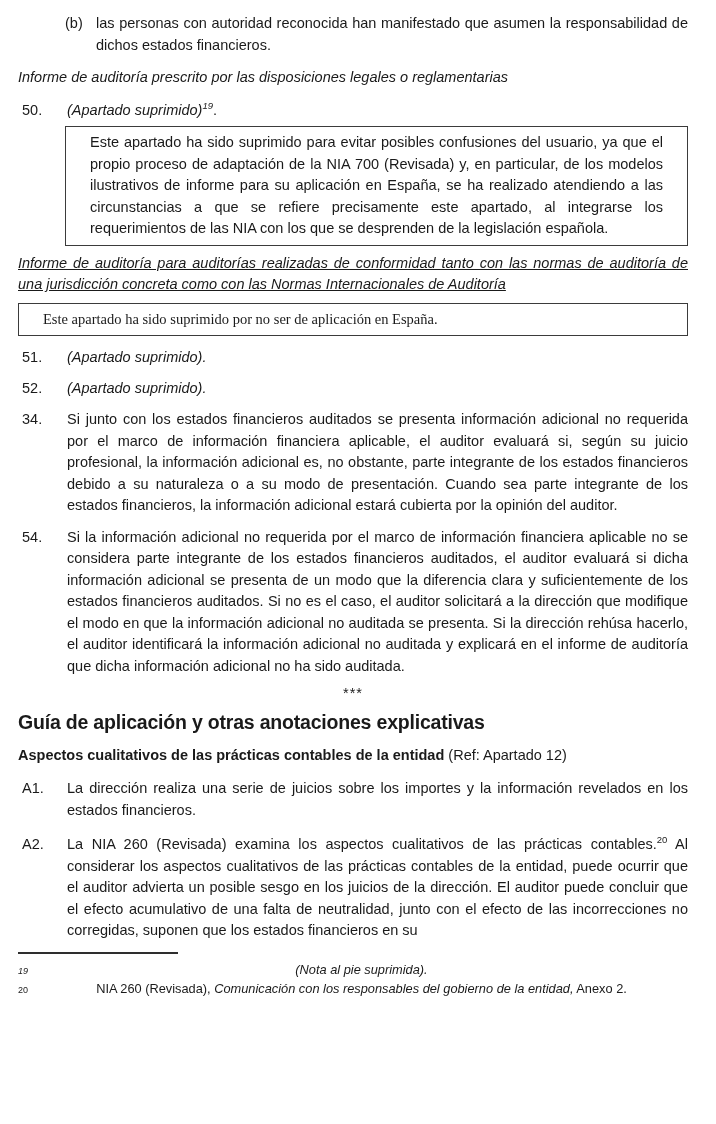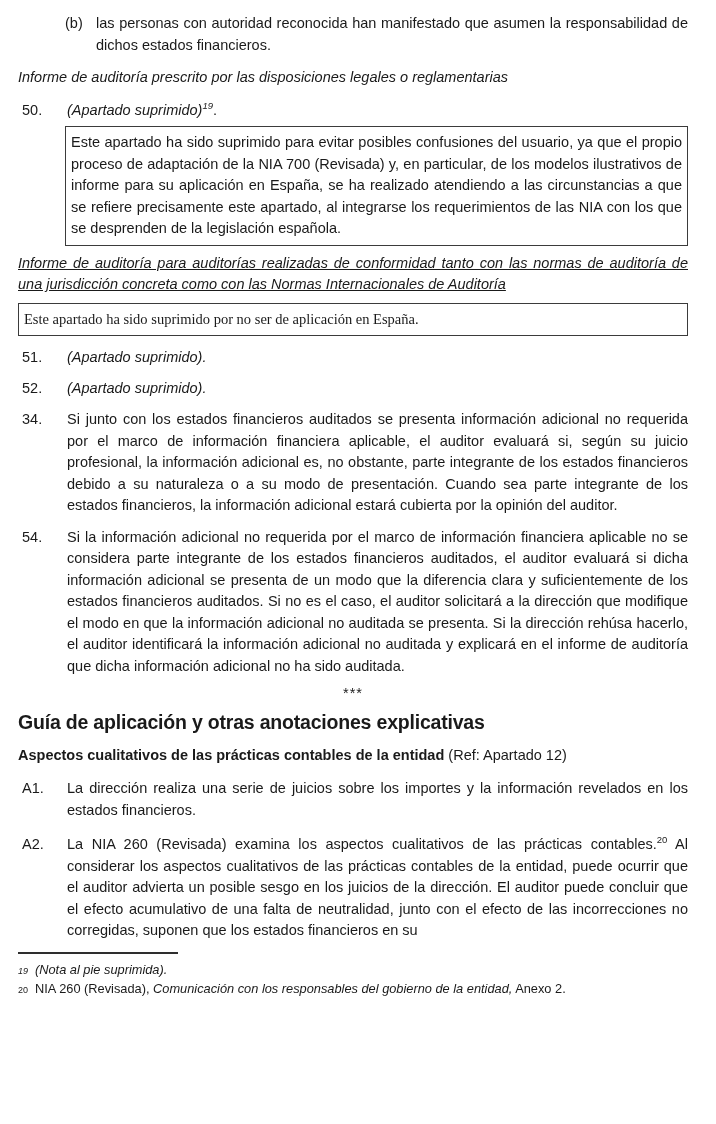--- a/index.html
+++ b/index.html
@@ -11,42 +11,42 @@
     font-size: 14.5px; line-height: 21.5px; color: #1a1a1a;
     background: #ffffff;
   }
   .num-para { display: flex; margin-bottom: 9px; }
   .num { width: 49px; padding-left: 4px; flex-shrink: 0; }
   .pbody { flex: 1; text-align: justify; }
   .item-b { display: flex; margin-left: 45px; margin-bottom: 11px; }
   .blabel { width: 33px; padding-left: 2px; flex-shrink: 0; }
   .h-italic { font-style: italic; margin: 0 0 11px; }
   .h-italic.jus { text-align: justify; margin-bottom: 7px; text-decoration: underline; }
-  .box { border: 1px solid #3b3b3b; padding: 5px 5px; text-align: justify; }
+  .box { border: 1px solid #3b3b3b; padding: 5px 24px; text-align: justify; }
   .box-indent { margin-left: 47px; margin-bottom: 7px; }
   .box-full { margin-bottom: 11px; font-family: Liberation Serif, serif; }
   .mb5 { margin-bottom: 5px !important; }
   .mb6 { margin-bottom: 6px !important; }
   .mb10 { margin-bottom: 10px !important; }
   .mb13 { margin-bottom: 13px !important; }
   .h-bold { font-weight: bold; margin: 0 0 9px; }
   .h-bold .ref { font-weight: normal; }
   .h-bold.aspectos { margin-bottom: 12px; }
   .divider { text-align: center; margin: 0 0 4px; letter-spacing: 1px; }
   .h-main {
     font-size: 19.5px; font-weight: bold; line-height: 26px;
     margin: 2px 0 10px; letter-spacing: -0.2px;
   }
   sup.ref { font-size: 9.5px; line-height: 0; }
   .it { font-style: italic; }
   .fn-rule { width: 160px; border-top: 2px solid #2e2e2e; margin: 10px 0 7px; }
   .footnote { display: flex; font-size: 12.8px; line-height: 18.5px; }
   .fn-marker { width: 17px; flex-shrink: 0; font-size: 9px; padding-top: 1px; }
   .fn-marker.it { font-style: italic; }
-  .fn-body { flex: 1; }
+  .fn-body { flex: 1; text-align: center; }
 </style>
 </head>
 <body>
 
 <div class="page">
 
   <div class="item-b">
     <span class="blabel">(b)</span>
     <span class="pbody">las personas con autoridad reconocida han manifestado que asumen la responsabilidad de dichos estados financieros.</span>
   </div>

